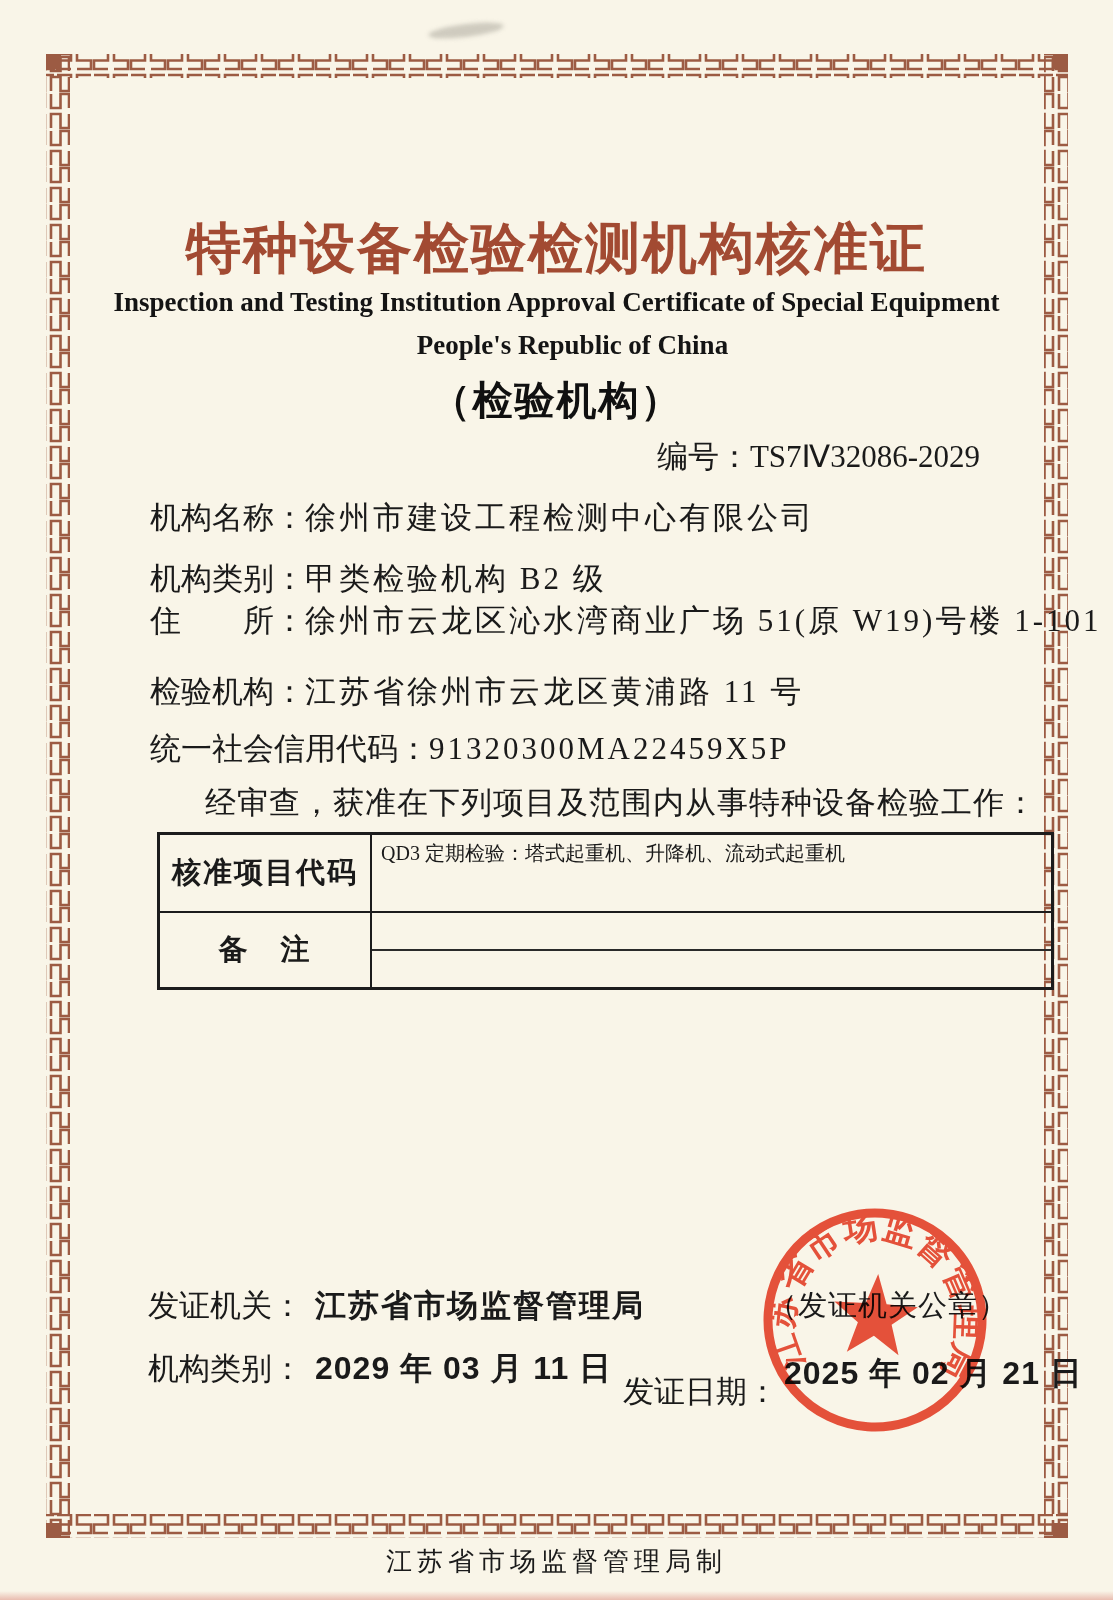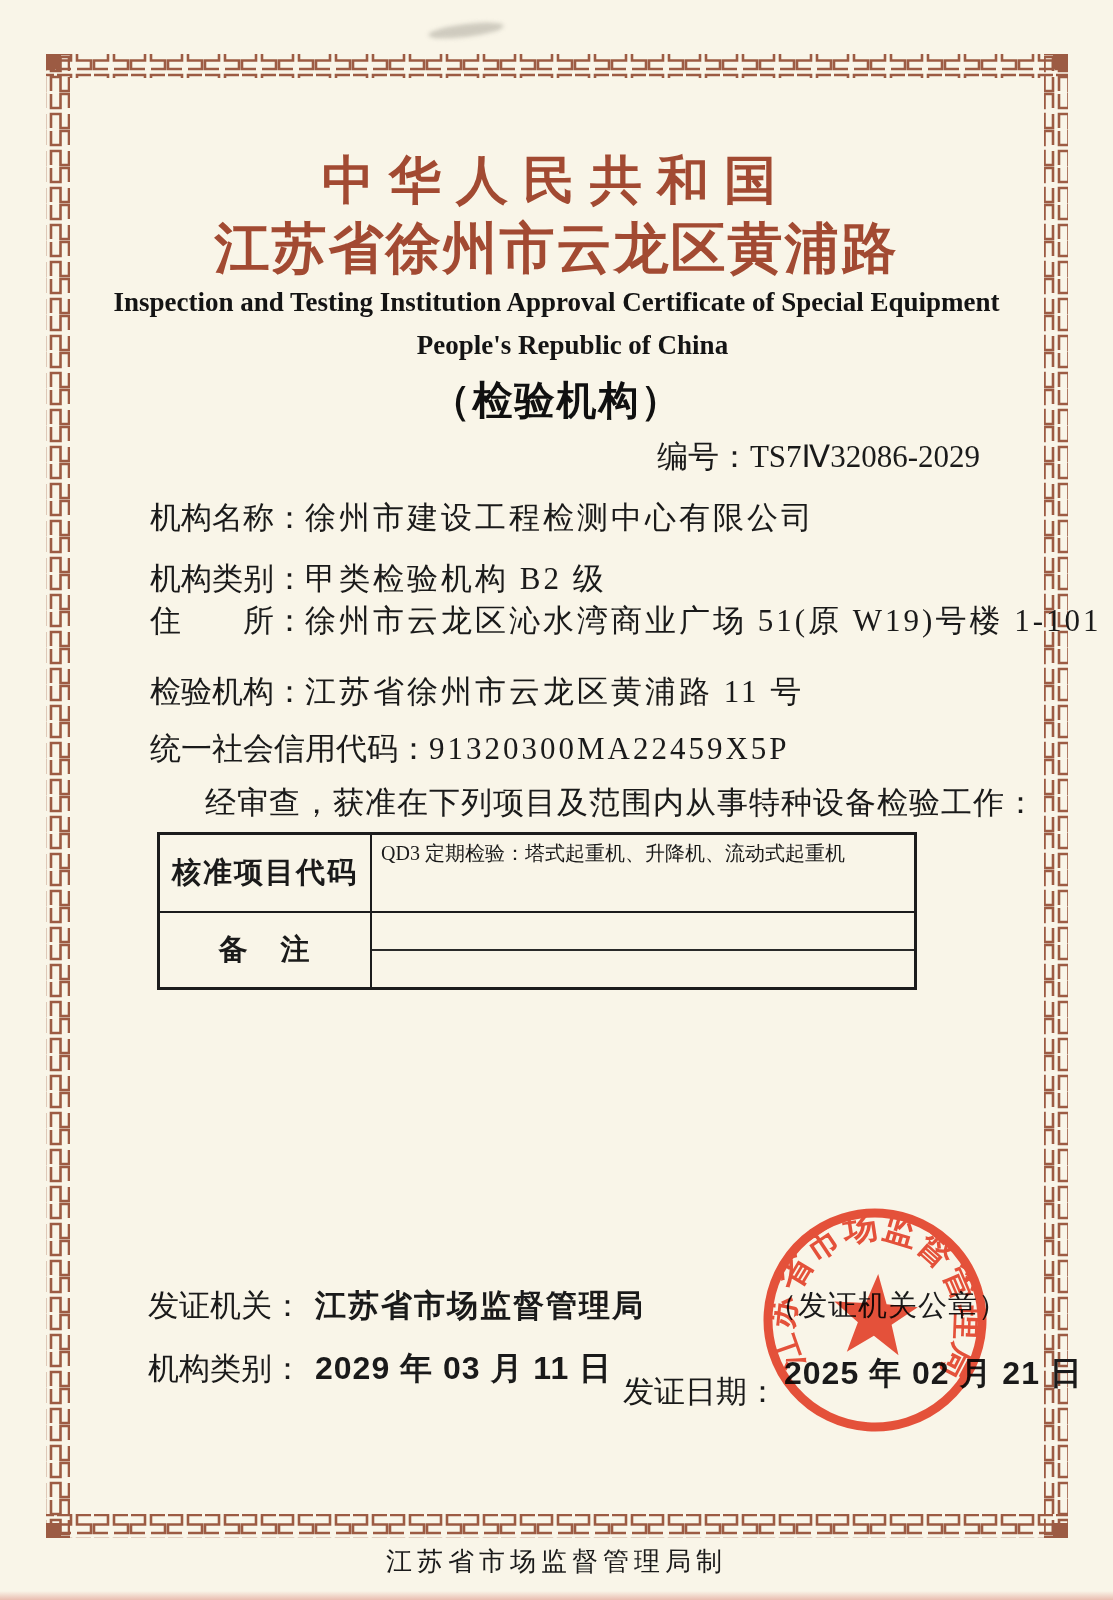--- a/index.html
+++ b/index.html
@@ -43,21 +43,21 @@
   .field .value { letter-spacing:3px; }
   .f0 { top:497px; }
   .f1 { top:558px; }
   .f2 { top:600px; }
   .f3 { top:671px; }
   .f4 { top:728px; }
   .intro { left:205px; top:782px; font-size:31px; letter-spacing:1px; white-space:nowrap;text-align:right; }
 
   
   .cert-table {
-    position:absolute; left:157px; top:832px; width:760px;
+    position:absolute; left:157px; top:832px; width:897px;
     border:3px solid #1c1c1c;
     display:grid;
     grid-template-columns:212px 1fr;
     grid-template-rows:78px 74px;
     box-sizing:border-box;
   }
   .ct-cell { box-sizing:border-box; }
   .ct-h {
     border-right:2px solid #1c1c1c;
     display:flex; align-items:center; justify-content:center;
@@ -107,22 +107,21 @@
     <rect x="46" y="54" width="24" height="1484" fill="url(#mv)"></rect>
     <rect x="1044" y="54" width="24" height="1484" fill="url(#mv)"></rect>
     <rect x="46" y="54" width="15" height="15" fill="#9c5b43"></rect>
     <rect x="1053" y="54" width="15" height="15" fill="#9c5b43"></rect>
     <rect x="46" y="1523" width="15" height="15" fill="#9c5b43"></rect>
     <rect x="1053" y="1523" width="15" height="15" fill="#9c5b43"></rect>
   </svg>
 
   <div class="smudge"></div>
 
-  <div class="abs centered title-cn-1">中华人民共和国</div>
-  <div class="abs centered title-cn-2">江苏省徐州市云龙区黄浦路</div>
+  <div class="abs centered title-cn-2">特种设备检验检测机构核准证</div>
   <div class="abs centered title-en-1">Inspection and Testing Institution Approval Certificate of Special Equipment</div>
   <div class="abs centered title-en-2">People's Republic of China</div>
   <div class="abs centered org-type">（检验机构）</div>
 
   <div class="abs cert-no">
     <span>编号：</span><span>TS7Ⅳ32086-2029</span>
   </div>
 
   <div class="abs field f0">
     <span class="label">机构名称：</span><span class="value">徐州市建设工程检测中心有限公司</span>

